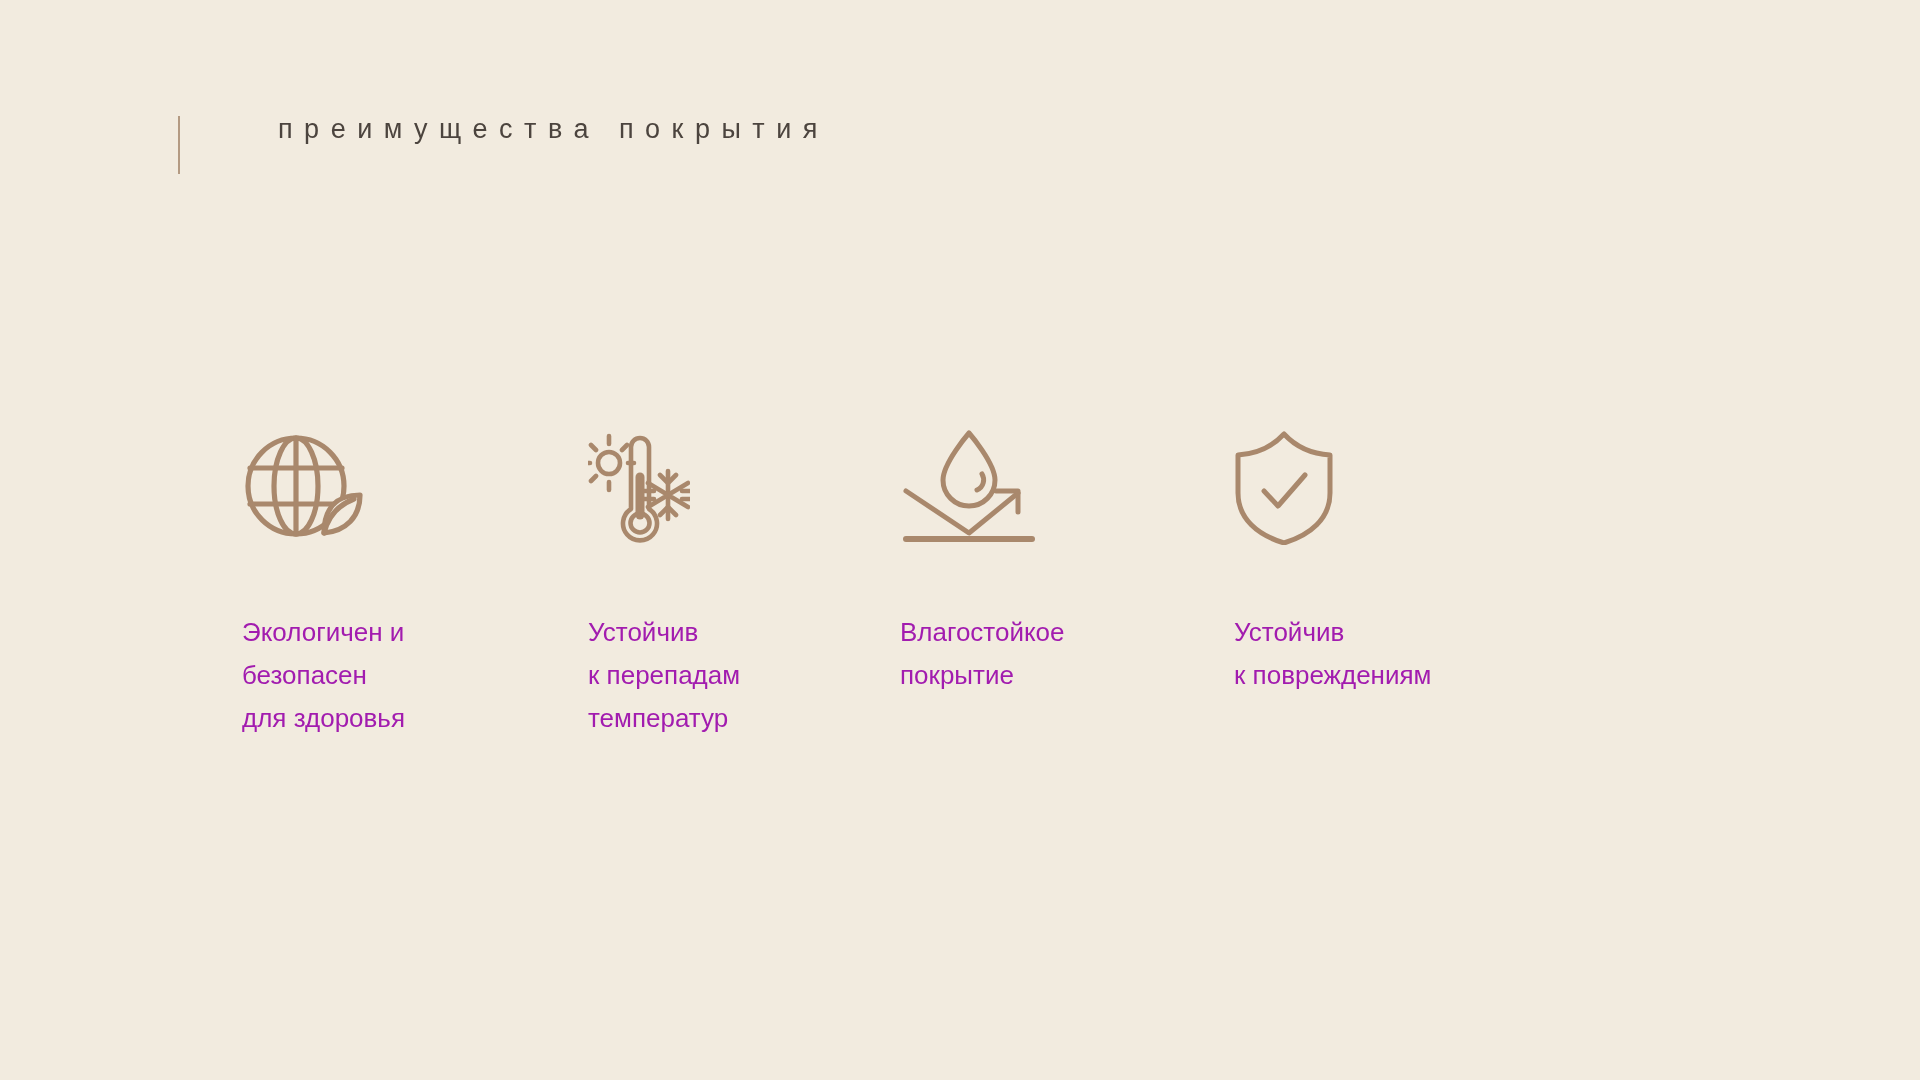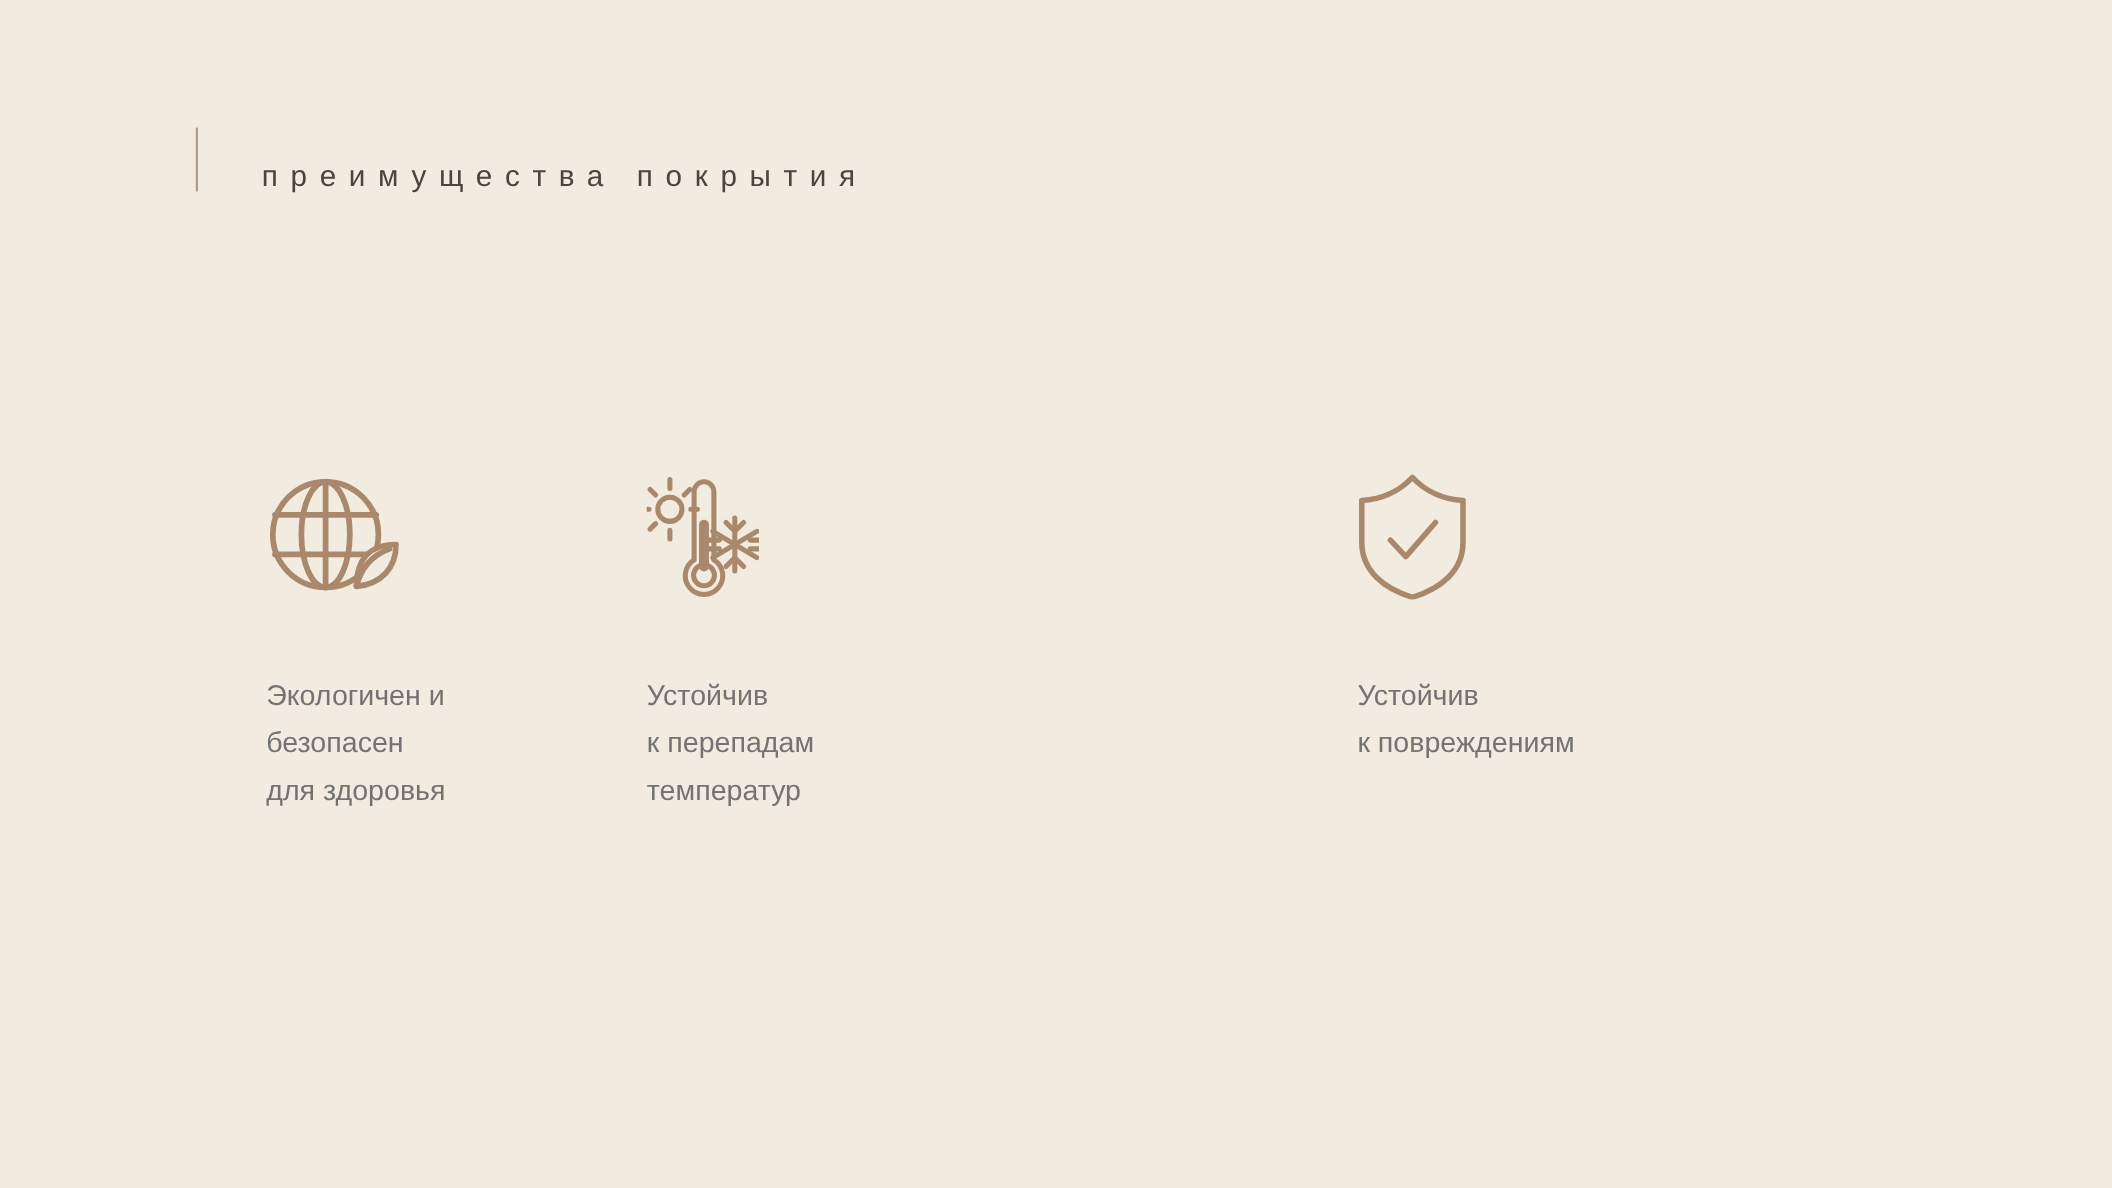--- a/index.html
+++ b/index.html
@@ -15,22 +15,23 @@
     overflow: hidden;
     position: relative;
   }
 
   
   .title-block {
     position: absolute;
     left: 178px;
     top: 116px;
     display: flex;
-    align-items: flex-end;
+    align-items: flex-start;
     height: 58px;
+    gap: 40px;
   }
   .title-rule {
     width: 2px;
     height: 58px;
     background: #b49madjust;
     background: #b49a82;
     flex: 0 0 auto;
   }
   .title-text {
     margin-left: 58px;
@@ -61,21 +62,21 @@
     align-items: flex-end;
     justify-content: flex-start;
   }
   .feature-icon svg {
     display: block;
   }
   .feature-label {
     margin-top: 66px;
     font-size: 26px;
     line-height: 43px;
-    color: #737373;
+    color: #a21caf;
     white-space: pre-line;
     font-weight: 400;
   }
 
   
   .col-0 { left: 242px; }
   .col-1 { left: 588px; }
   .col-2 { left: 900px; }
   .col-3 { left: 1234px; }
   .col-4 { left: 1565px; }
@@ -122,20 +123,36 @@
         <path d="M60 58l40 24M100 58L60 82"></path>
         <path d="M80 58l-8-8M80 58l8-8M80 82l-8 8M80 82l8 8"></path>
         <path d="M66 66l-11 0M94 66l11 0M66 74l-11 0M94 74l11 0"></path>
       </svg>
     </div>
     <div class="feature-label">Устойчив
 к перепадам
 температур</div>
   </div>
 
+  <div class="feature col-2">
+    <div class="feature-icon">
+      <svg width="138" height="118" viewBox="0 0 138 118" fill="none" stroke="#a9886c" stroke-width="5" stroke-linecap="round" stroke-linejoin="round">
+
+        <path d="M69 6c0 0 26 30 26 47a26 26 0 1 1-52 0C43 36 69 6 69 6z"></path>
+        <path d="M82 47c3 5 2 13-5 16"></path>
+
+        <path d="M6 64l63 42 49-40"></path>
+        <path d="M96 64h22v21"></path>
+
+        <path d="M6 112h126" stroke-width="6"></path>
+      </svg>
+    </div>
+    <div class="feature-label">Влагостойкое
+покрытие</div>
+  </div>
 
   <div class="feature col-3">
     <div class="feature-icon">
       <svg width="100" height="116" viewBox="0 0 100 116" fill="none" stroke="#a9886c" stroke-width="5" stroke-linecap="round" stroke-linejoin="round">
         <path d="M50 5C38 18 21 25 4 26v38c0 26 20 42 46 50 26-8 46-24 46-50V26C79 25 62 18 50 5z"></path>
         <path d="M30 62l14 15 27-31"></path>
       </svg>
     </div>
     <div class="feature-label">Устойчив
 к повреждениям</div>

